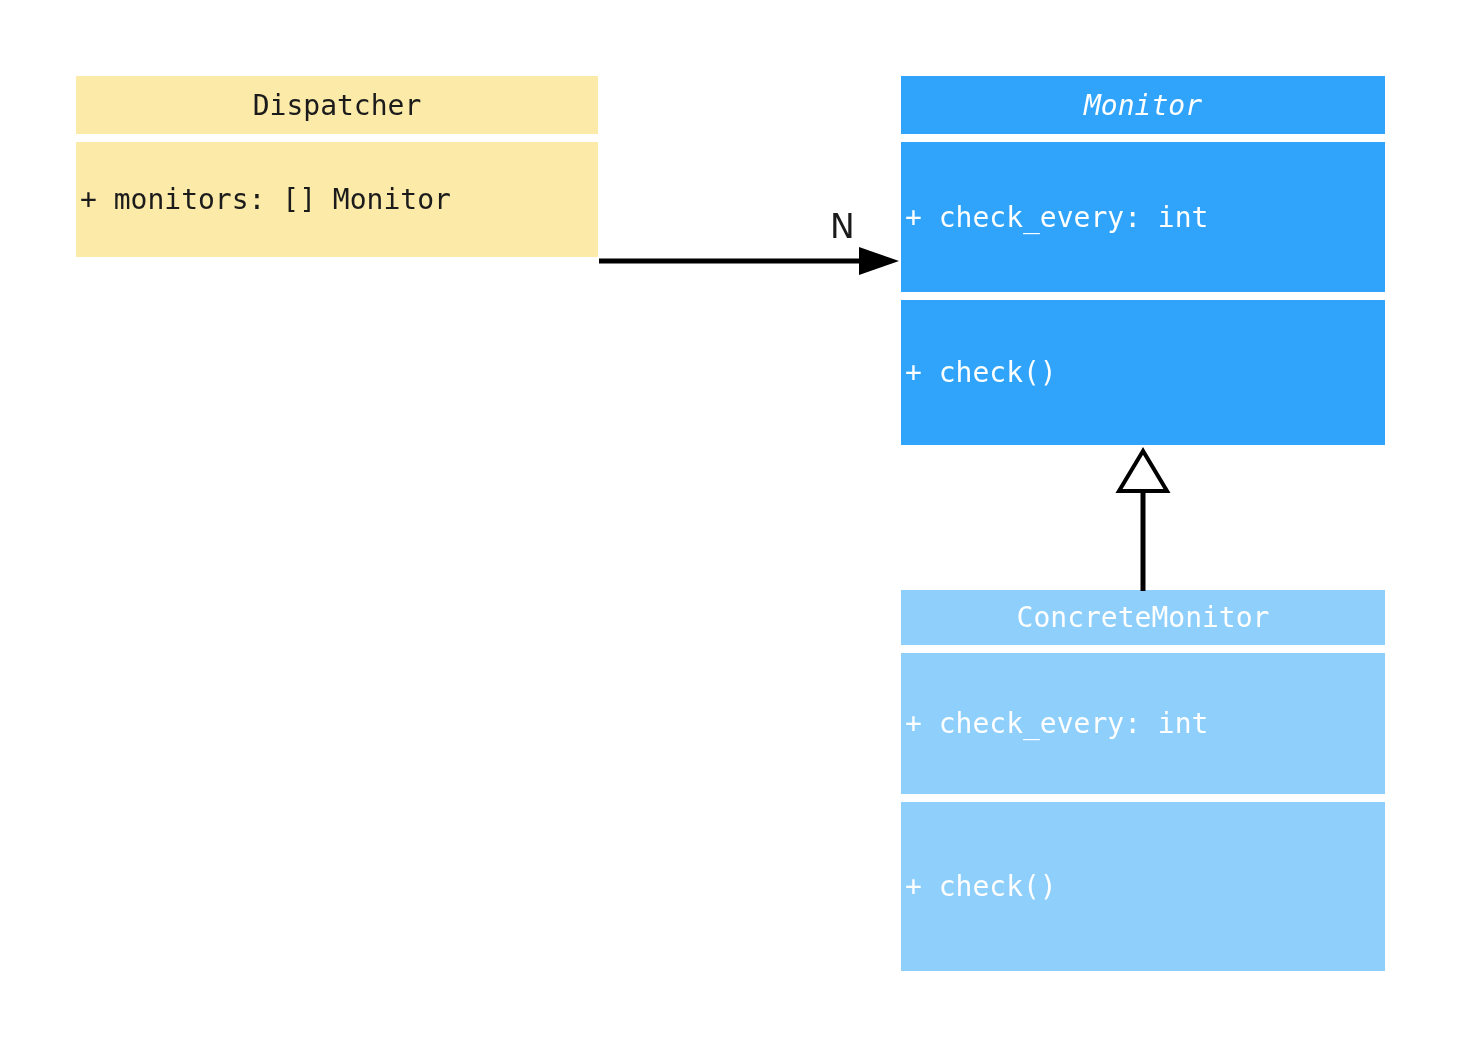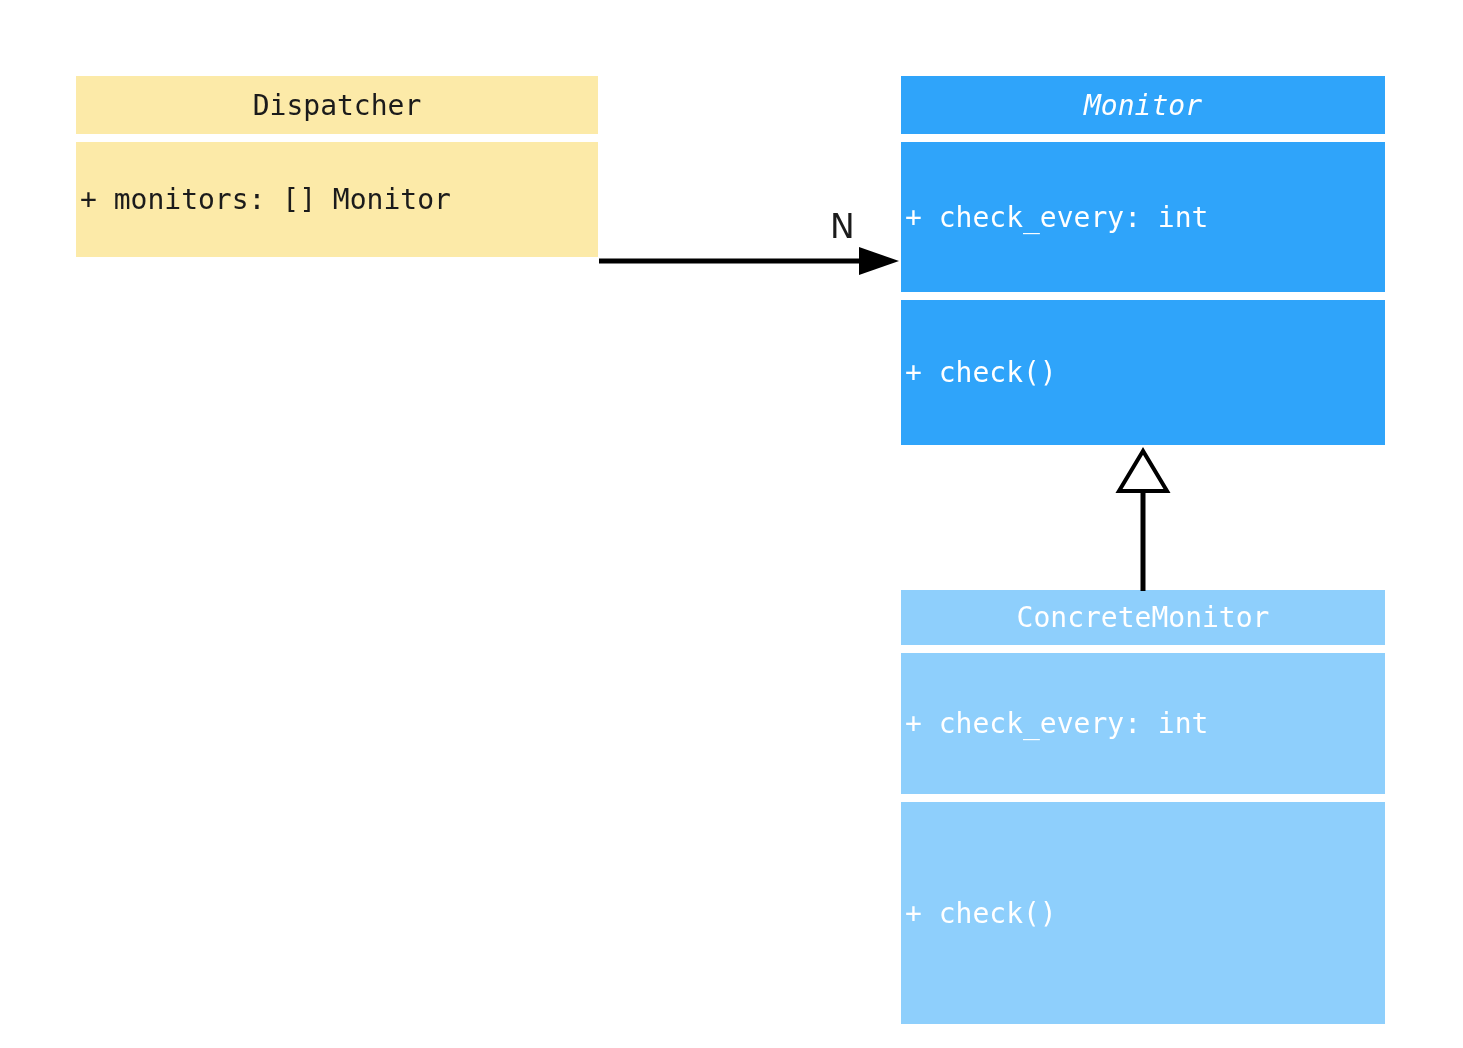--- a/index.html
+++ b/index.html
@@ -56,21 +56,21 @@
     width: 484px; height: 369px;
     color: #ffffff;
   }
   #monitor .sec { background: #2FA4FA; }
   #monitor .title { height: 58px; font-style: italic; }
   #monitor .attrs { height: 150px; }
 
   
   #concrete-monitor {
     left: 901px; top: 590px;
-    width: 484px; height: 434px;
+    width: 484px; height: 381px;
     color: #ffffff;
   }
   #concrete-monitor .sec { background: #8ECFFC; }
   #concrete-monitor .title { height: 55px; }
   #concrete-monitor .attrs { height: 141px; }
 
   
   .connectors {
     position: absolute;
     left: 0; top: 0;

